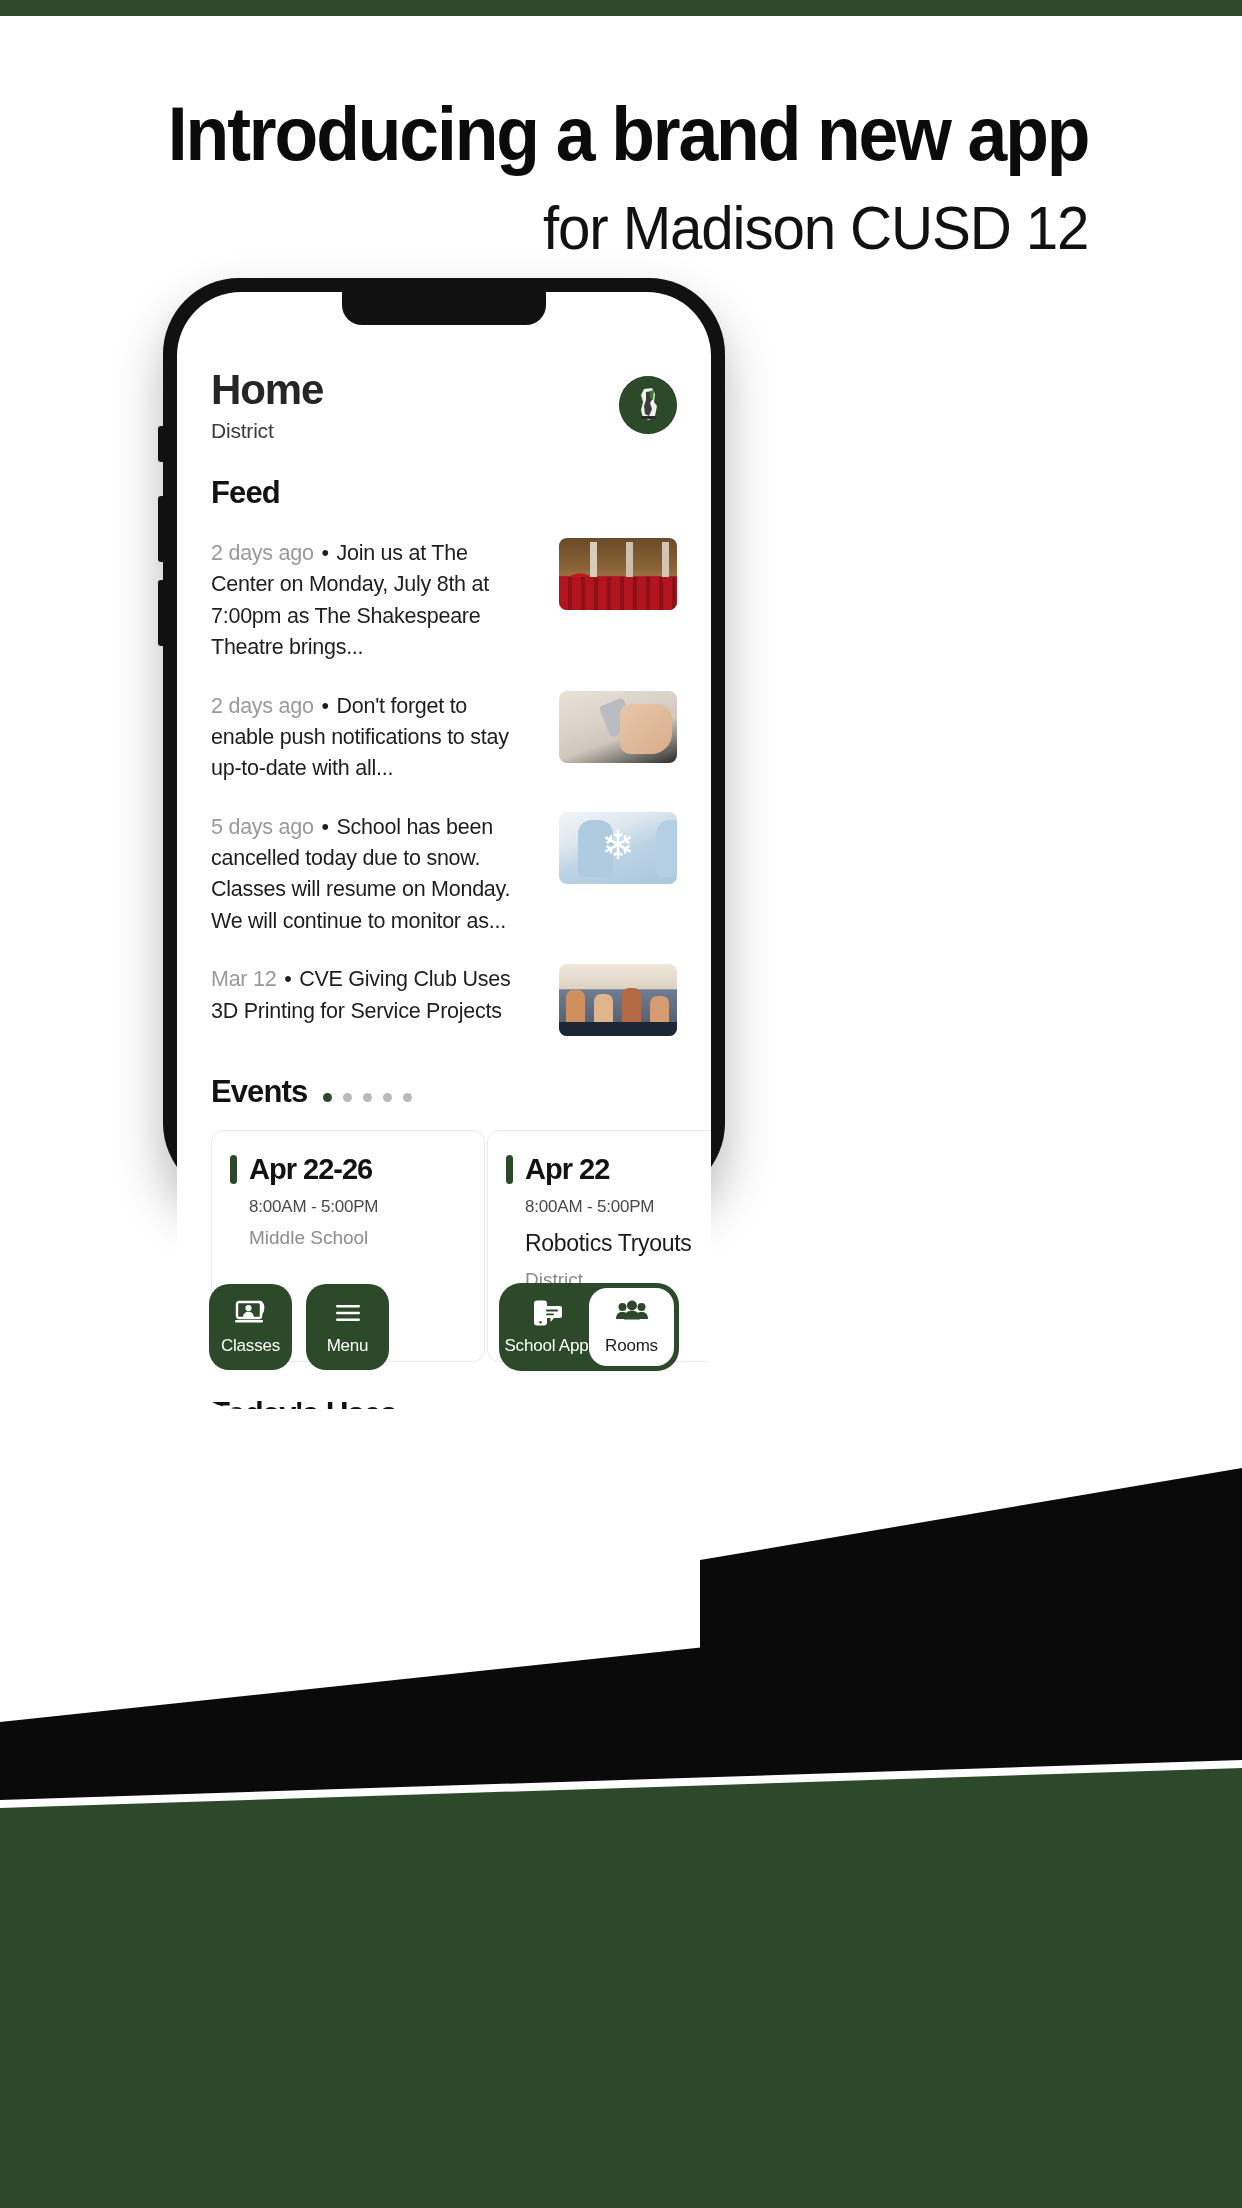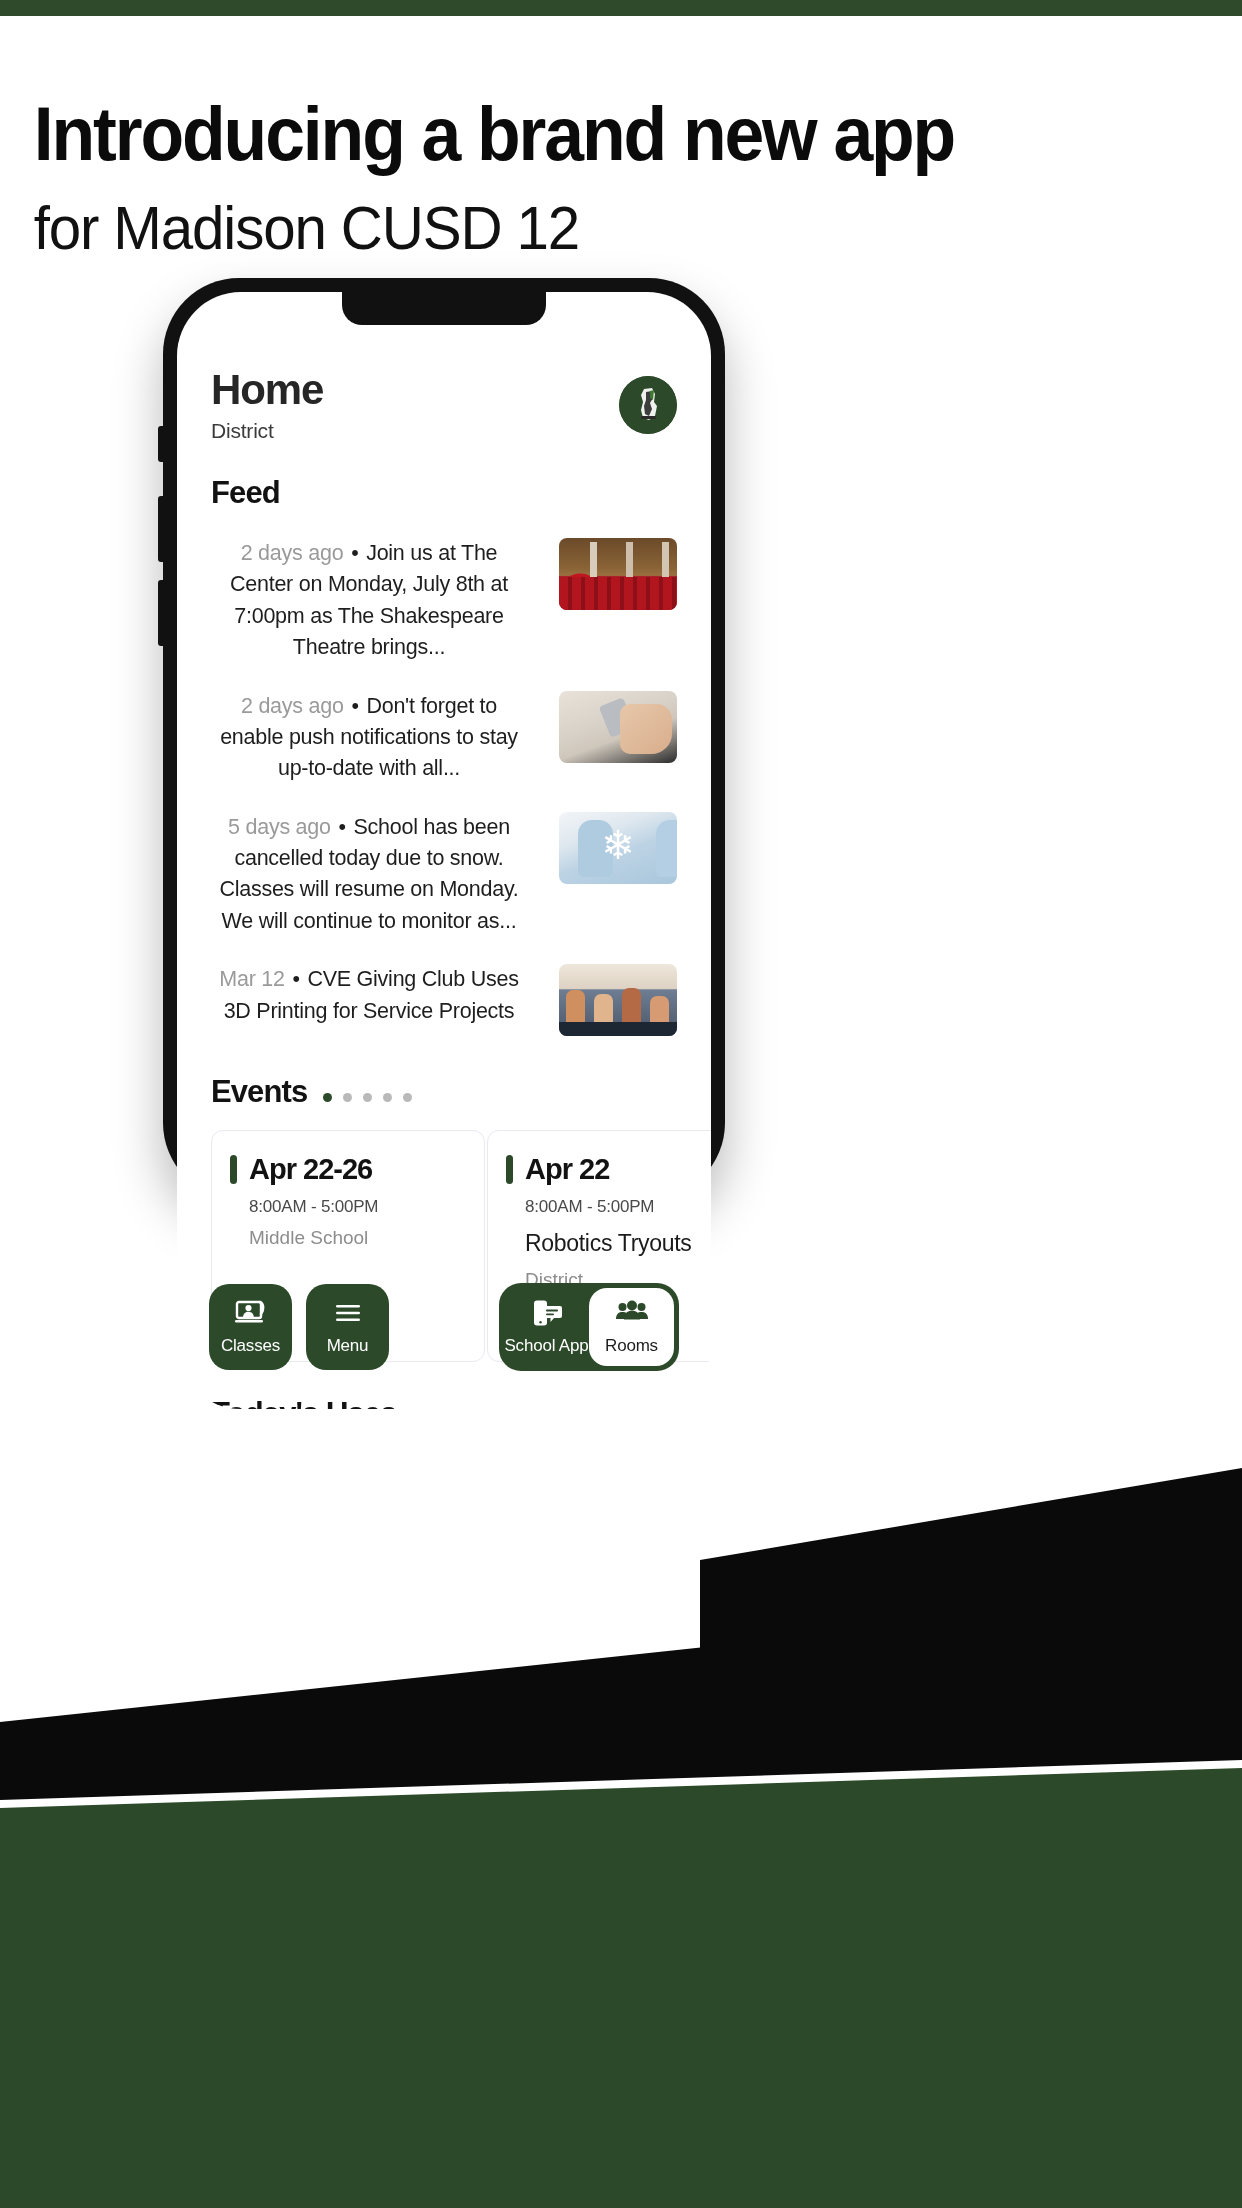--- a/index.html
+++ b/index.html
@@ -36,21 +36,21 @@
     width: 1242px;
     height: 2208px;
   }
 
   
   .headline-wrap {
     position: absolute;
     top: 96px;
     left: 0;
     width: 1122px;
-    text-align: left;
+    text-align: right;
     z-index: 5;
   }
   .headline-1 {
     font-size: 76px;
     font-weight: bold;
     letter-spacing: -2.2px;
     color: #0b0b0b;
     line-height: 1.0;
     transform: scaleX(0.94);
   }
@@ -153,21 +153,20 @@
     letter-spacing: -0.9px;
     color: #121212;
   }
   .feed-head { margin-top: 32px; }
 
   .feed-item {
     display: flex;
     gap: 32px;
     margin-top: 27px;
     align-items: flex-start;
-    text-align: center;
   }
   .feed-text {
     flex: 1 1 auto;
     font-size: 21.5px;
     line-height: 1.46;
     color: #1e1e1e;
     letter-spacing: -0.25px;
   }
   .feed-date {
     color: #9a9a9a;

